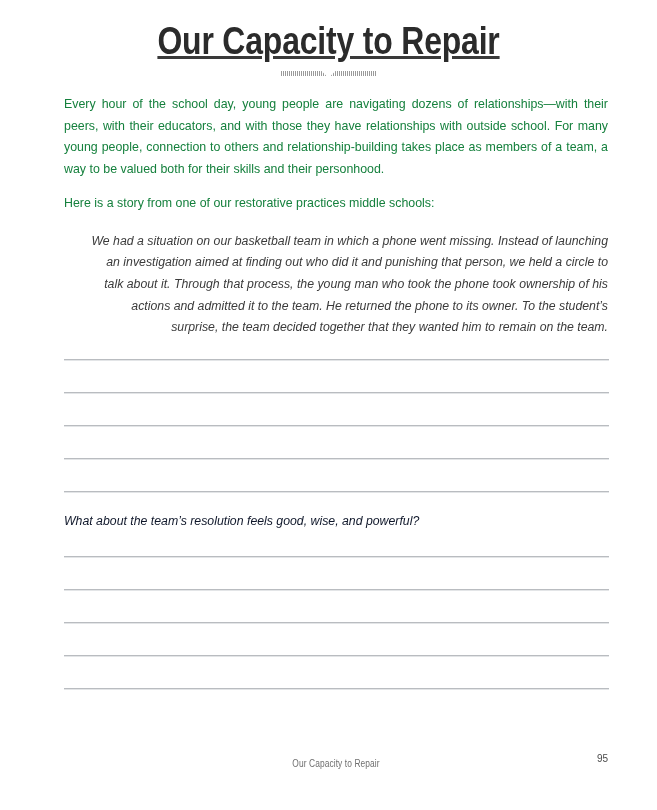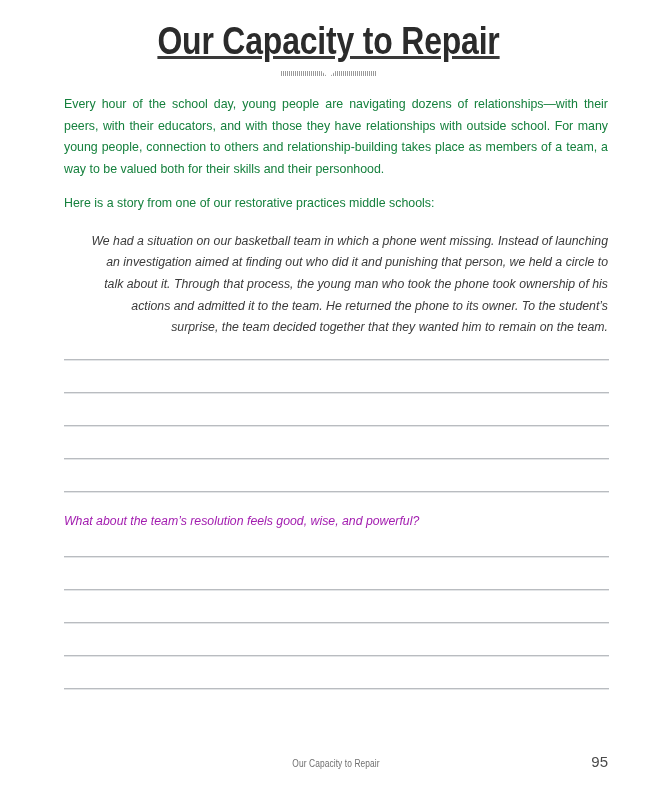--- a/index.html
+++ b/index.html
@@ -109,21 +109,21 @@
   }
   .reflect-question {
     font-style: italic;
   }
 
   .question-line {
     margin: 0;
     font-size: 12.3px;
     line-height: 20px;
     font-style: italic;
-    color: #a21caf;
+    color: #0f172a;
   }
 
   
   .rule-group {
     position: absolute;
     left: 64px;
     width: 545px;
   }
   .rule {
     height: 1px;
@@ -160,21 +160,21 @@
     font-family: "Liberation Sans Narrow", "Liberation Sans", sans-serif;
     font-size: 10px;
     letter-spacing: 0.1px;
     color: #6f6f6f;
     transform: scaleX(0.84);
   }
   .footer-page {
     position: absolute;
     right: 0;
     top: -5px;
-    font-size: 15px;
+    font-size: 10px;
     color: #4a4a4a;
     font-weight: 400;
     text-align: right;
   }
 </style>
 </head>
 <body>
 
 <div class="page">
 

